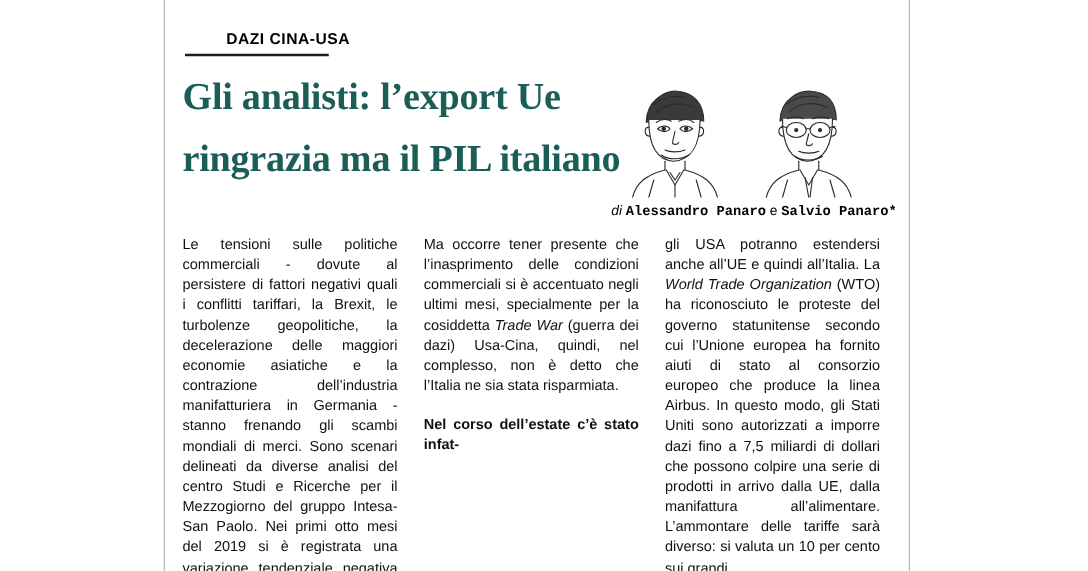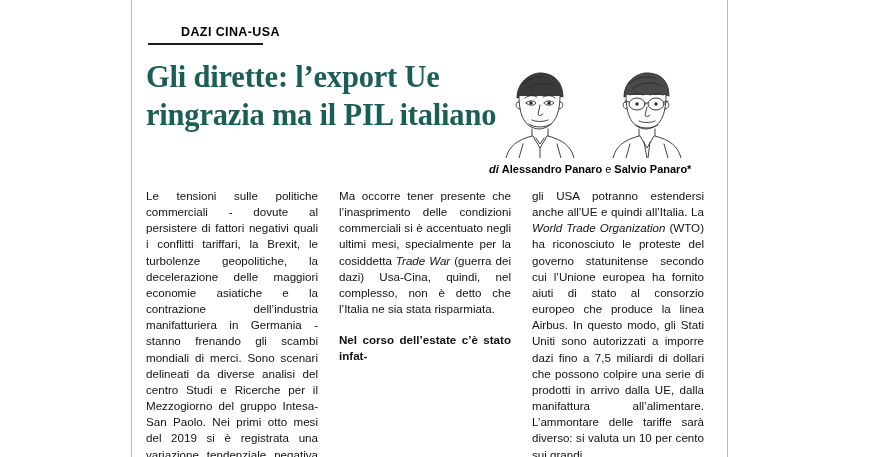--- a/index.html
+++ b/index.html
@@ -72,35 +72,35 @@
     font-weight: bold;
     font-size: 30.5px;
     line-height: 38px;
     color: #1b5e57;
     letter-spacing: -0.2px;
   }
   .headline .l {
     display: block;
     white-space: nowrap;
   }
-  .headline .l2 { text-indent: 0px; }
+  .headline .l2 { text-indent: 0px; margin-top: 12px; }
   .headline .l3 { text-indent: 0px; }
   
   .byline {
     position: absolute;
     left: 489px;
     top: 162px;
     width: 230px;
     font-family: "Liberation Sans", sans-serif;
     font-size: 11px;
     line-height: 14px;
     color: #000;
   }
-  .byline .it { font-style: italic; font-weight: bold; }
-  .byline .bd { font-weight: bold; }
+  .byline .it { font-style: italic; }
+  .byline .bd { font-weight: bold; font-family: Liberation Mono, monospace; }
   
   .portraits {
     position: absolute;
     left: 489px;
     top: 64px;
     width: 216px;
     height: 94px;
   }
   .portrait {
     position: absolute;
@@ -143,21 +143,21 @@
 
   <div class="left-rule"></div>
   <div class="right-rule"></div>
 
   <div class="kicker-wrap">
     <span class="kicker">DAZI CINA-USA</span>
   </div>
   <div class="kicker-rule"></div>
 
   <div class="headline" style="color: rgb(27, 94, 87);">
-    <span class="l l1">Gli dirette: l’export Ue</span>
+    <span class="l l1">Gli analisti: l’export Ue</span>
     <span class="l l2">ringrazia ma il PIL italiano</span>
   </div>
 
   <div class="portraits">
     <svg class="portrait p1" viewBox="0 0 100 94" xmlns="http://www.w3.org/2000/svg">
       <g fill="none" stroke="#2b2b2b" stroke-width="0.9" stroke-linecap="round">
 
         <path d="M28 34 C28 16, 44 8, 53 9 C66 10, 74 19, 74 33" fill="#3a3a3a" stroke="none"></path>
         <path d="M28 34 C28 16, 44 8, 53 9 C66 10, 74 19, 74 33"></path>
 

